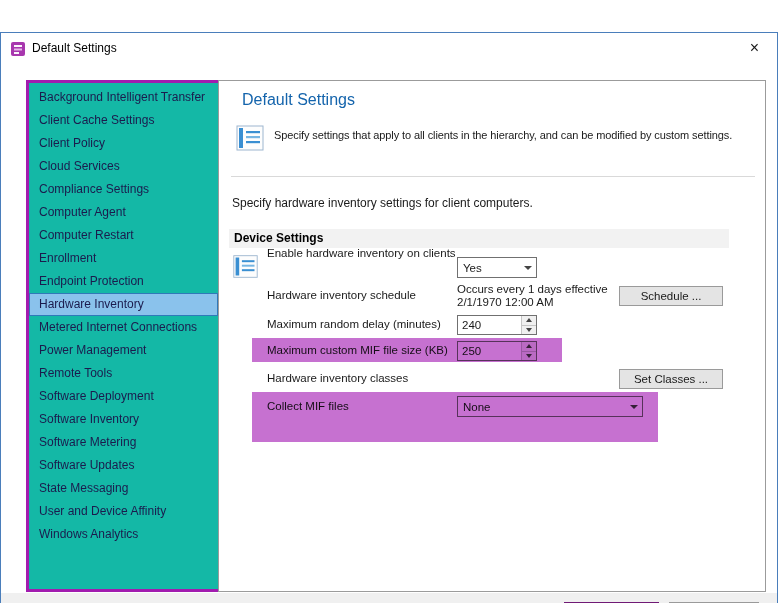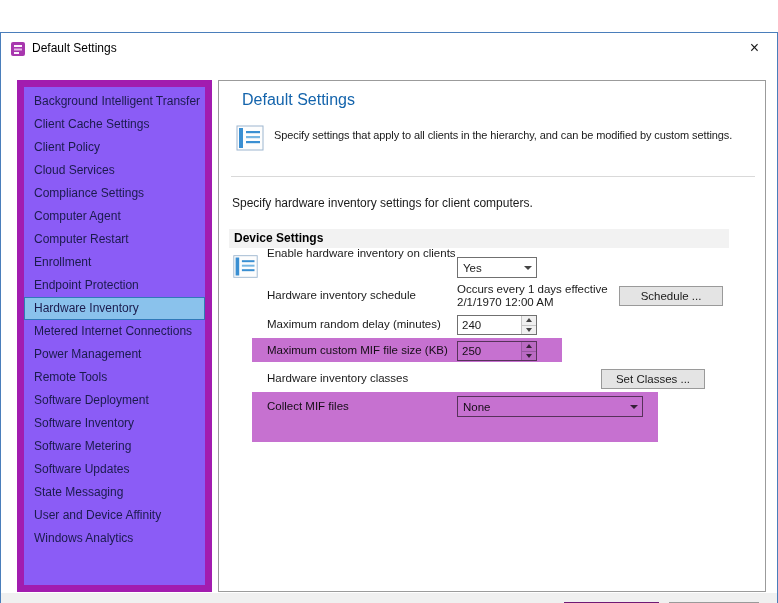--- a/index.html
+++ b/index.html
@@ -8,21 +8,21 @@
 
   .window { position:relative; width:778px; height:603px; border:1px solid #4a7ebb; background:#fff; overflow:hidden;margin-top:32px; }
 
   
   .titlebar { position:absolute; top:0; left:0; right:0; height:31px; background:#fff; }
   .app-icon { position:absolute; left:9px; top:8px; width:16px; height:16px; }
   .win-title { position:absolute; left:31px; top:8px; font-size:12px; color:#000; white-space:nowrap; }
   .close-btn { position:absolute; right:0; top:0; width:45px; height:30px; border:none; background:transparent; font-size:16px; line-height:30px; color:#1a1a1a; cursor:pointer; }
 
   
-  .sidebar { position:absolute; left:16px; top:47px; width:195px; height:512px; border:7px solid #a21caf; background:#8b5cf6; list-style:none; padding-top:3px; overflow:hidden; }
+  .sidebar { position:absolute; left:25px; top:47px; width:195px; height:512px; border:3px solid #a21caf; background:#14b8a6; list-style:none; padding-top:3px; overflow:hidden; }
   .sidebar li { height:23px; line-height:23px; padding-left:10px; font-size:12px; color:#1b1b4d; white-space:nowrap; cursor:default; }
   .sidebar li.selected { background:#8ac2ec; outline:1px solid #3079b8; outline-offset:-1px; }
 
   
   .panel { position:absolute; left:217px; top:47px; width:548px; height:512px; border:1px solid #9b9b9b; background:#fff; }
   .panel-title { position:absolute; left:23px; top:10px; font-size:16px; font-weight:400; color:#1464ac; white-space:nowrap; }
   .info-icon { position:absolute; left:16px; top:42px; width:30px; height:30px; }
   .info-text { position:absolute; left:55px; top:48px; width:488px; font-size:11px; letter-spacing:-0.1px; color:#1a1a1a; }
   .divider { position:absolute; left:12px; right:10px; top:95px; border-top:1px solid #d9d9d9; }
   .intro { position:absolute; left:13px; top:115px; font-size:12px; color:#1a1a1a; white-space:nowrap; }
@@ -155,21 +155,21 @@
     <div class="row-label" style="left:48px; top:262px;">Maximum custom MIF file size (KB)</div>
     <div class="spinner" style="left:238px; top:260px;">
       <span class="spin-value">250</span>
       <span class="spin-btns">
         <span class="spin-up"></span>
         <span class="spin-down"></span>
       </span>
     </div>
 
     <div class="row-label" style="left:48px; top:290px;">Hardware inventory classes</div>
-    <button class="pushbtn" style="left:382px; top:288px;">Set Classes ...</button>
+    <button class="pushbtn" style="left:400px; top:288px;">Set Classes ...</button>
 
     <div class="row-label" style="left:48px; top:318px;">Collect MIF files</div>
     <div class="combo" style="left:238px; top:315px; width:186px;">
       <span class="combo-value">None</span>
       <span class="combo-arrow"></span>
     </div>
 
     <div class="hl hl1"></div>
     <div class="hl hl2"></div>
   </div>

